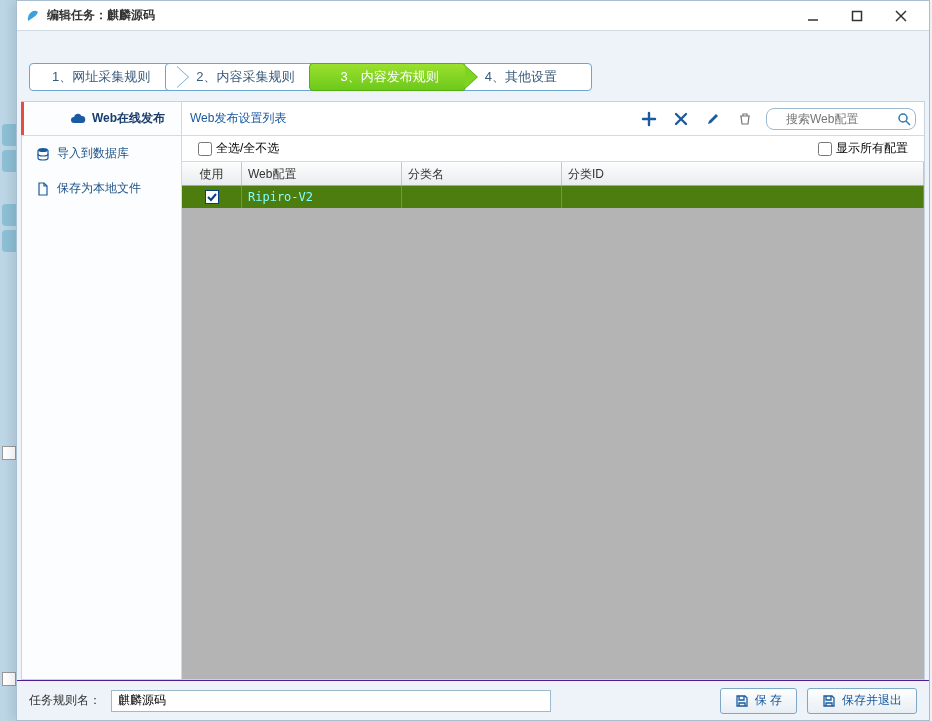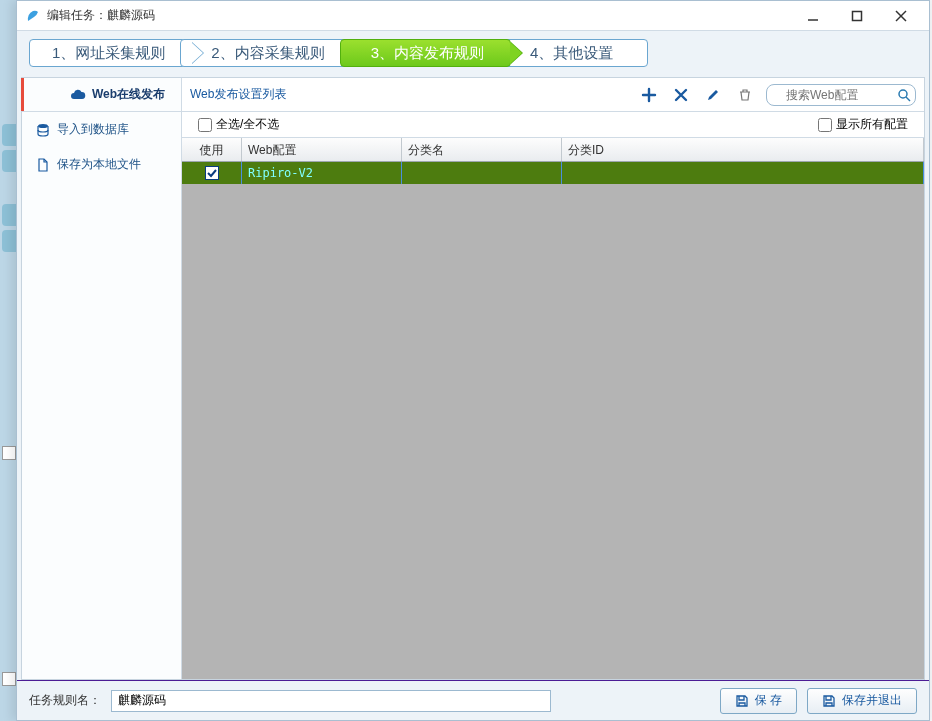--- a/index.html
+++ b/index.html
@@ -11,32 +11,32 @@
   .bg-left .box { position:absolute; left:2px; width:14px; height:14px; border:1px solid #999; background:#fff; }
   .bg-right { position: absolute; right: 0; top: 0; bottom: 0; width: 10px; background: #f2f4f6; z-index: 0; }
 
   .window {
     position: absolute; left: 16px; top: 0; width: 914px; height: 721px;
     background: #edf3f8; border: 1px solid #a9bfd1; box-shadow: -4px 0 10px rgba(0,0,0,.1);
     display: flex; flex-direction: column; z-index: 5;
   }
 
   
-  .titlebar { height: 30px; background: #fff; display: flex; align-items: center; padding: 0 6px 0 8px; border-bottom: 1px solid #d0dbe5; }
+  .titlebar { height: 30px; background: #fff; display: flex; align-items: center; padding: 0 6px 0 8px; border-bottom: 1px solid #d0dbe5; font-weight: bold; }
   .titlebar .app-icon { width: 16px; height: 16px; margin-right: 6px; }
   .titlebar .title { flex: 0 0 auto; color: #333; font-size: 12px; }
   .titlebar .spacer { flex: 1; }
   .titlebar .winbtn { width: 44px; height: 28px; display:flex; align-items:center; justify-content:center; }
   .titlebar .winbtn svg { pointer-events:none; }
 
   
   .stepbar { padding: 8px 12px 10px; display:flex; gap:0; }
   .step { position: relative; height: 28px; line-height: 26px; padding: 0 26px 0 30px;
-          background: #fff; border: 1px solid #6aa6d0; color:#3a5a7a; font-size:15px;
-          border-radius: 4px; margin-right: -12px; }
+          background: #fff; border: 1px solid #6aa6d0; color:#3a5a7a; font-size:13px;
+          border-radius: 4px; margin-right: -12px; margin-top: 24px; }
   .step::after { content:""; position:absolute; right:-12px; top:2px; width:0; height:0;
                  border-top:11px solid transparent; border-bottom:11px solid transparent;
                  border-left:12px solid #fff; filter: drop-shadow(1px 0 0 #6aa6d0); z-index:2;}
   .step.active { background: linear-gradient(#9be02e,#6dc91b); color:#fff; border-color:#52b00e; z-index:3;}
   .step.active::after { border-left-color:#7fd321; filter: drop-shadow(1px 0 0 #52b00e);}
   .step:first-child { padding-left:22px; }
   .step:last-child::after { display:none; }
   .step:last-child { margin-right:0; padding-right:34px;}
 
   

